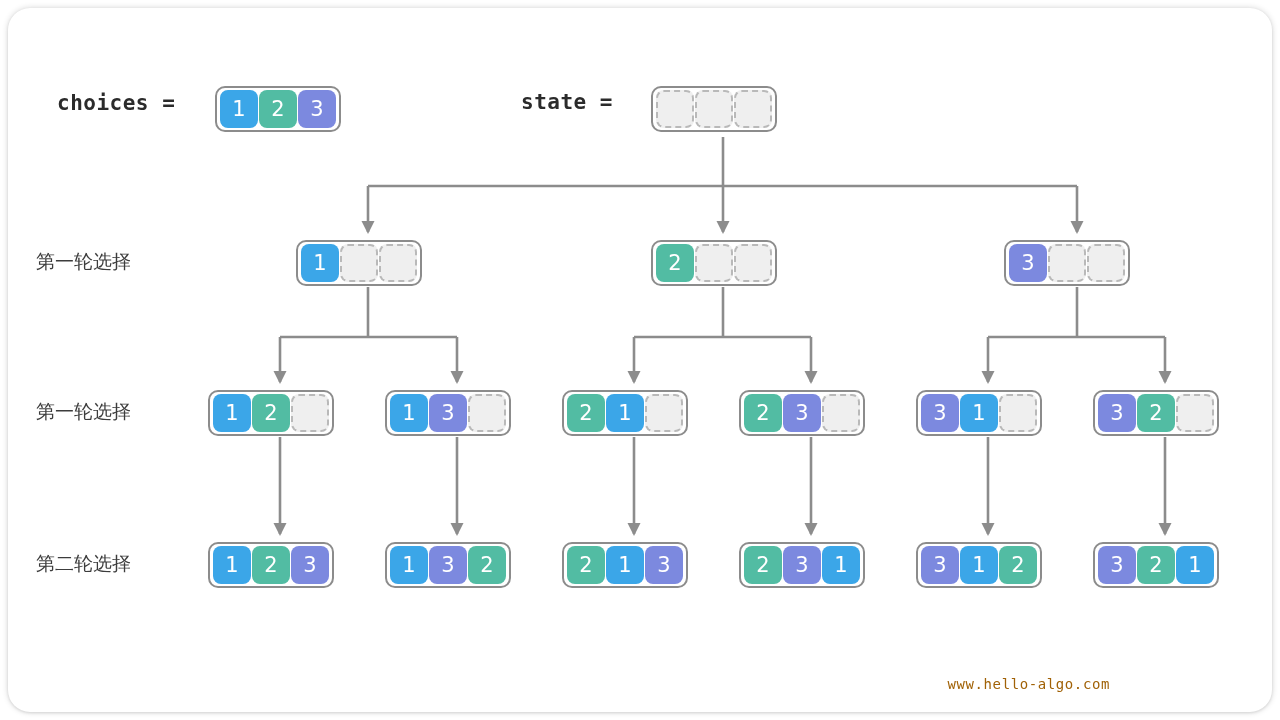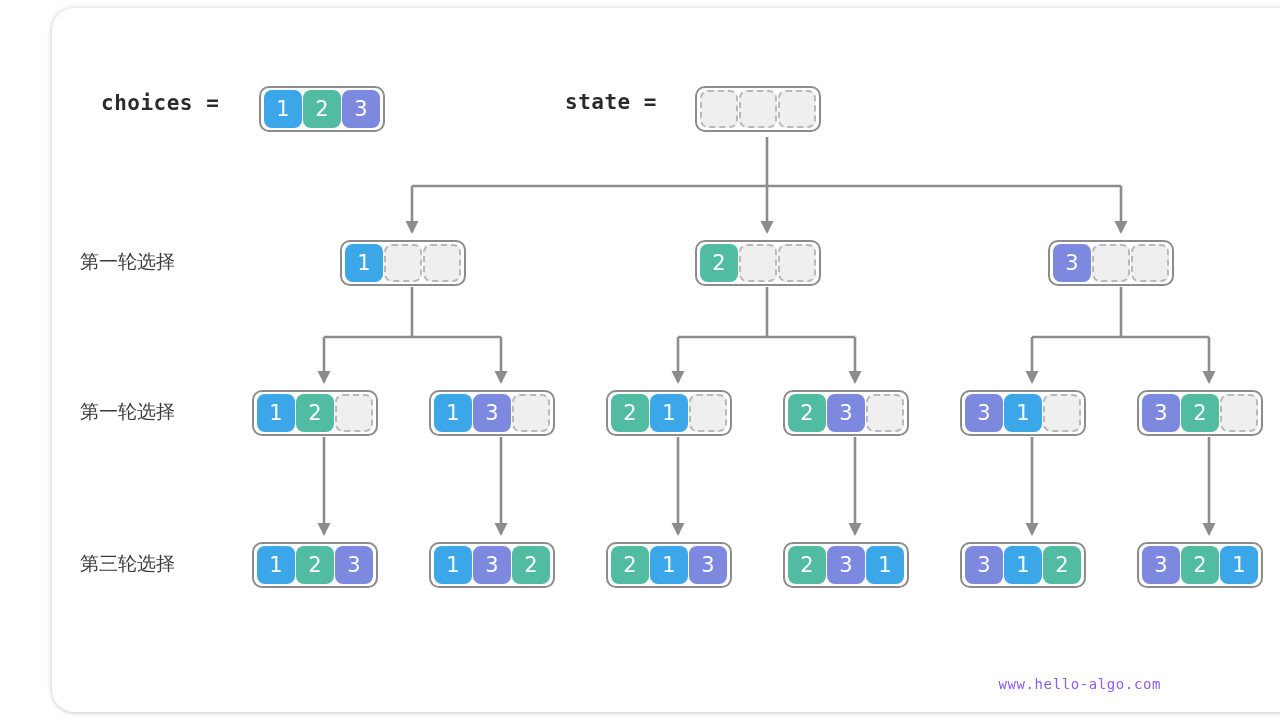--- a/index.html
+++ b/index.html
@@ -10,21 +10,20 @@
     height: 720px;
     overflow: hidden;
     font-family: "DejaVu Sans", "Liberation Sans", sans-serif;
   }
 
   #canvas {
     position: relative;
     width: 1146px;
     height: 720px;
     background: #ffffff;
-    margin-left: 44px;
   }
 
   
   #page-card {
     position: absolute;
     left: 8px;
     top: 8px;
     width: 1264px;
     height: 704px;
     background: #ffffff;
@@ -44,25 +43,25 @@
   }
   .row-label {
     position: absolute;
     font-family: "DejaVu Sans", "Liberation Sans", sans-serif;
     font-size: 19px;
     color: #3c3c3c;
     white-space: nowrap;
   }
   #watermark {
     position: absolute;
-    right: 29px;
+    right: 36px;
     bottom: 28px;
     font-family: "DejaVu Sans Mono", "Liberation Mono", monospace;
     font-size: 14px;
-    color: #8b5cf6;
+    color: #a16207;
     letter-spacing: 0.6px;
     white-space: nowrap;
   }
 
   
   .array {
     position: absolute;
     display: flex;
     align-items: center;
     box-sizing: border-box;
@@ -160,21 +159,21 @@
   </div>
 
   <div class="array" style="left:651px; top:86px;">
     <div class="cell empty"></div>
     <div class="cell empty"></div>
     <div class="cell empty"></div>
   </div>
 
   <div class="row-label" style="left:36px; top:249px;">第一轮选择</div>
   <div class="row-label" style="left:36px; top:399px;">第一轮选择</div>
-  <div class="row-label" style="left:36px; top:551px;">第三轮选择</div>
+  <div class="row-label" style="left:36px; top:551px;">第二轮选择</div>
 
   <div class="array" style="left:296px; top:240px;">
     <div class="cell v1">1</div>
     <div class="cell empty"></div>
     <div class="cell empty"></div>
   </div>
   <div class="array" style="left:651px; top:240px;">
     <div class="cell v2">2</div>
     <div class="cell empty"></div>
     <div class="cell empty"></div>

